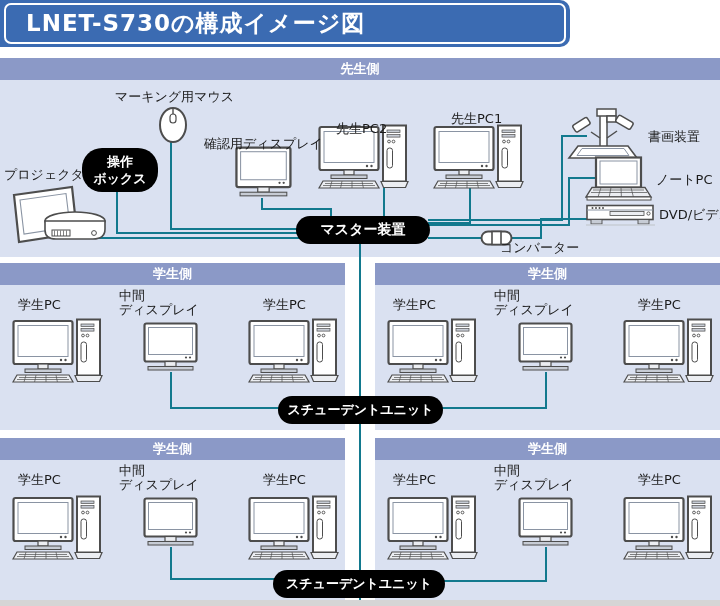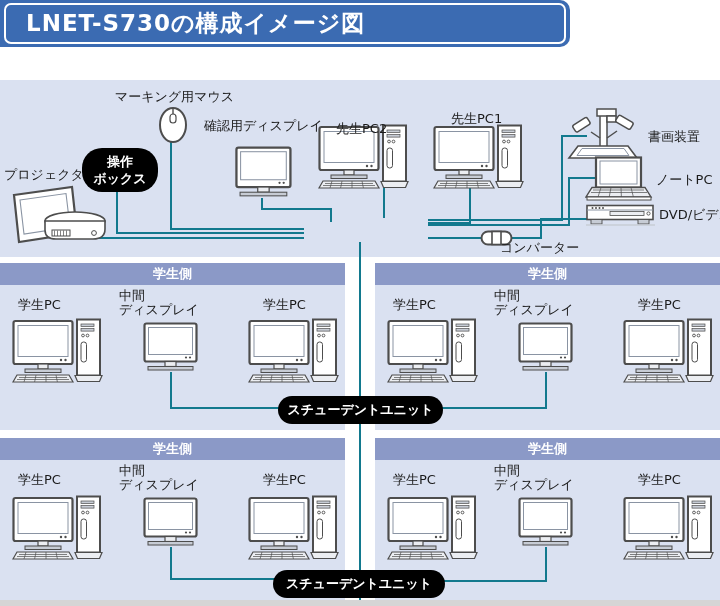--- a/index.html
+++ b/index.html
@@ -36,20 +36,21 @@
 </head>
 <body>
 
 <div class="stage">
 
   <div class="titlebar">
     <div class="titlebar-inner"></div>
     <span class="title-text">LNET-S730の構成イメージ図</span>
   </div>
 
+  <div class="band" style="left:0;top:58px;width:720px;">先生側</div>
   <div class="panel" style="left:0;top:80px;width:720px;height:177px;"></div>
 
   <div class="band" style="left:0;top:263px;width:345px;">学生側</div>
   <div class="panel" style="left:0;top:285px;width:345px;height:145px;"></div>
 
   <div class="band" style="left:375px;top:263px;width:345px;">学生側</div>
   <div class="panel" style="left:375px;top:285px;width:345px;height:145px;"></div>
 
   <div class="band" style="left:0;top:438px;width:345px;">学生側</div>
   <div class="panel" style="left:0;top:460px;width:345px;height:140px;"></div>
@@ -86,21 +87,21 @@
       <div class="line" style="left: 170px; top: 407px; width: 112px; height: 2px;"></div>
       <div class="line" style="left: 545px; top: 372px; width: 2px; height: 37px;"></div>
       <div class="line" style="left: 441px; top: 407px; width: 106px; height: 2px;"></div>
       <div class="line" style="left: 170px; top: 547px; width: 2px; height: 33px;"></div>
       <div class="line" style="left: 170px; top: 578px; width: 107px; height: 2px;"></div>
       <div class="line" style="left: 545px; top: 547px; width: 2px; height: 35px;"></div>
       <div class="line" style="left: 444px; top: 580px; width: 103px; height: 2px;"></div>
     </div>
 
   <div class="lbl center" style="left:112px;top:88px;width:122px;">マーキング用マウス</div>
-  <div class="lbl" style="left:204px;top:117px;">確認用ディスプレイ</div>
+  <div class="lbl" style="left:204px;top:135px;">確認用ディスプレイ</div>
   <div class="lbl" style="left:336px;top:110px;margin-top:10px;">先生PC2</div>
   <div class="lbl" style="left:451px;top:110px;">先生PC1</div>
   <div class="lbl" style="left:648px;top:128px;">書画装置</div>
   <div class="lbl" style="left:656px;top:171px;">ノートPC</div>
   <div class="lbl" style="left:659px;top:206px;">DVD/ビデオ</div>
   <div class="lbl" style="left:500px;top:239px;">コンバーター</div>
   <div class="lbl" style="left:4px;top:166px;">プロジェクター</div>
 
   <div class="icon" style="left:158px;top:106px;">
       <svg width="30" height="38" viewBox="0 0 30 38">
@@ -209,20 +210,21 @@
     <rect x="44" y="47" width="18" height="6" fill="#fff" stroke="#4d4d4d" stroke-width="1"></rect>
     <path d="M46.5 47.5 v5.5 M49.5 47.5 v5.5 M52.5 47.5 v5.5 M55.5 47.5 v5.5 M58.5 47.5 v5.5" stroke="#4d4d4d" stroke-width="0.7"></path>
     <circle cx="86" cy="50" r="2.4" fill="none" stroke="#4d4d4d" stroke-width="1"></circle>
   </svg>
     </div>
 
   <div class="pill box" style="left:82px;top:148px;width:76px;height:44px;">
     <span><span>操作</span><br>
     <span>ボックス</span></span>
   </div>
+  <div class="pill round" style="left:296px;top:216px;width:134px;height:28px;">マスター装置</div>
 
   <div class="lbl" style="left:18px;top:296px;">学生PC</div>
   <div class="lbl two-line" style="left:119px;top:289px;width:106px;">
     <div>中間</div>
     <div>ディスプレイ</div>
   </div>
   <div class="lbl" style="left:263px;top:296px;">学生PC</div>
   <div class="icon" style="left:12px;top:318px;">
       <svg width="92" height="66" viewBox="0 0 92 66">
     <rect x="1.5" y="3" width="59" height="43" rx="2" fill="#fff" stroke="#4d4d4d" stroke-width="2.2"></rect>

